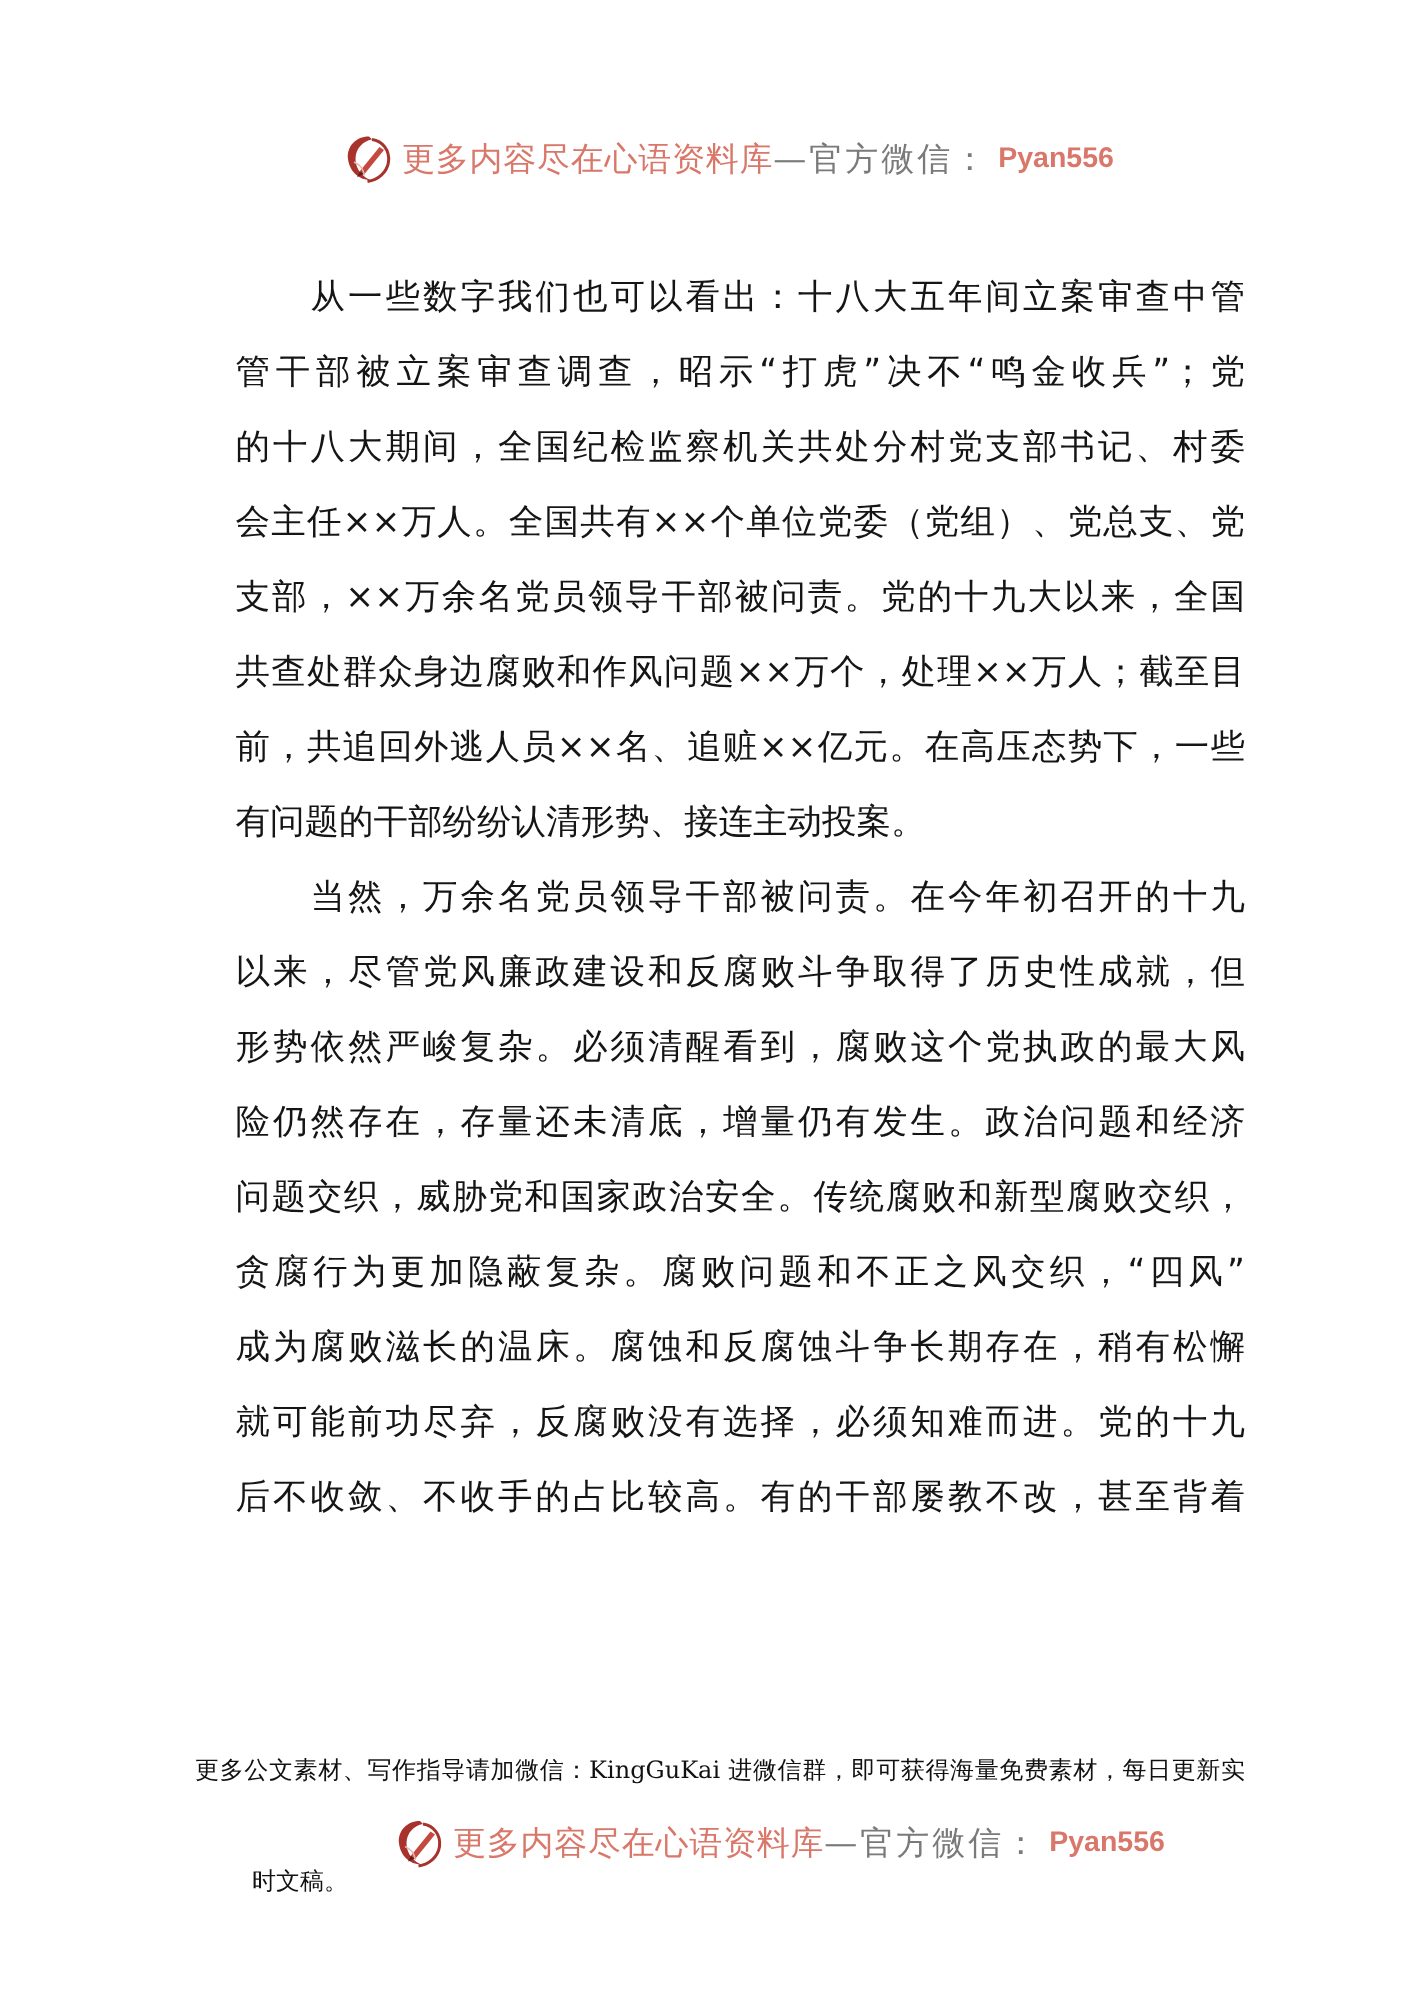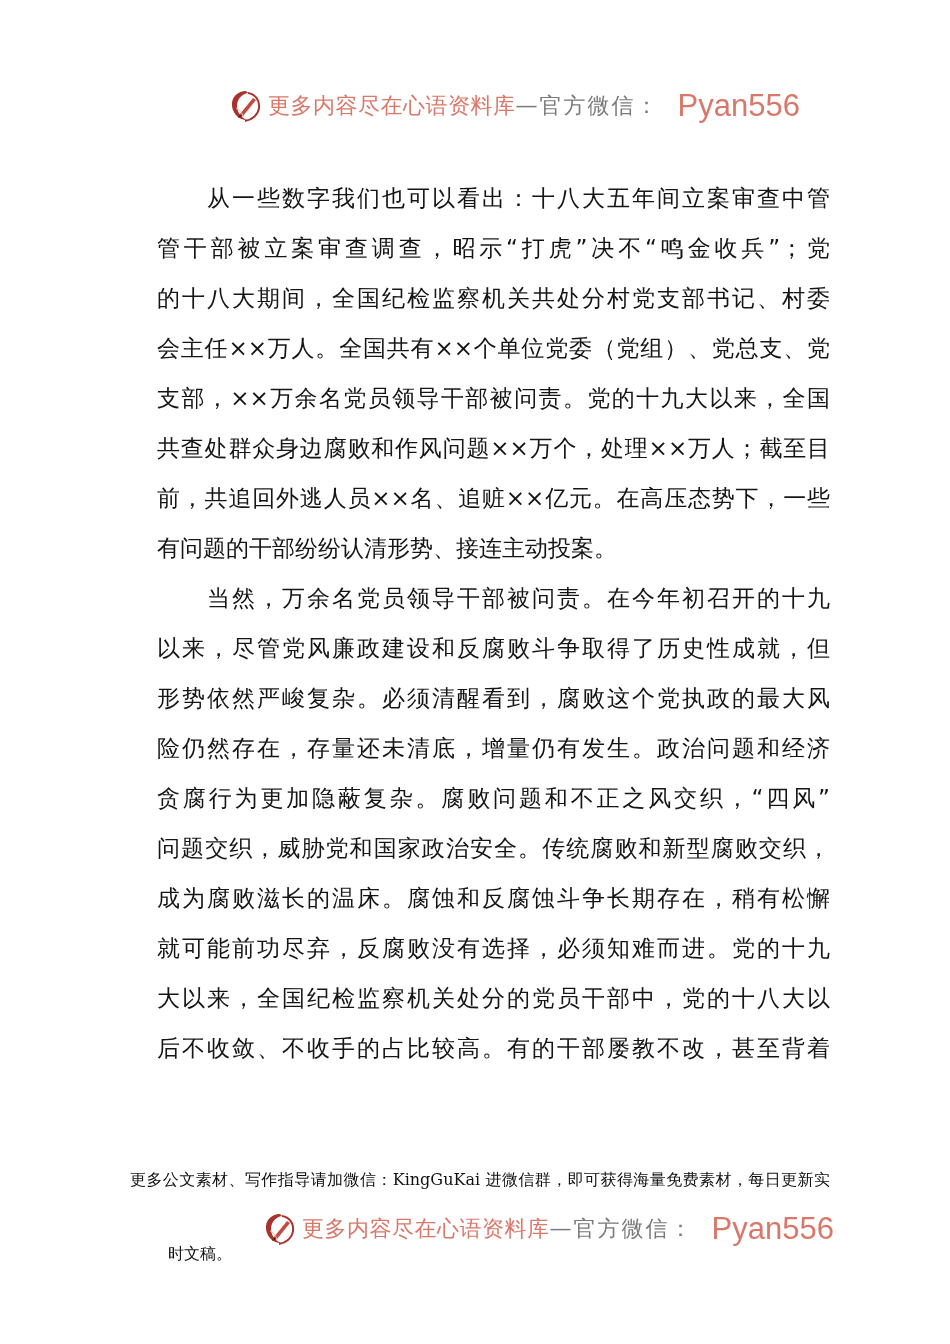--- a/index.html
+++ b/index.html
@@ -2,21 +2,21 @@
 <html><head>
 <meta charset="utf-8">
 <style>
   html, body { margin: 0; padding: 0; background: #ffffff; }
   body { width: 950px; height: 1344px; position: relative; overflow: hidden;
          font-family: "DejaVu Sans", sans-serif; color: #111; }
   .banner { position: absolute; display: flex; align-items: center; height: 44px; }
   .banner .logo { width: 36px; height: 36px; margin-right: 4px; }
   .banner .site { font-family: "DejaVu Serif", serif; font-size: 22px; color: #d9786a; letter-spacing: 0.5px; }
   .banner .dash { font-family: "DejaVu Serif", serif; font-size: 22px; color: #7a7a7a; letter-spacing: 2px; }
-  .banner .wx { font-family: "Liberation Sans", sans-serif; font-size: 31px; color: #d9786a; margin-left: 18px; }
+  .banner .wx { font-family: "Liberation Sans", sans-serif; font-size: 19px; color: #d9786a; margin-left: 6px; font-weight: bold; }
   #banner-top { left: 228px; top: 84px; }
   #banner-bottom { left: 262px; top: 1207px; }
   .body-text { position: absolute; left: 130px; top: 173px; width: 700px; }
   .line { height: 50px; line-height: 50px; font-size: 23px; white-space: nowrap;
           text-align: justify; text-align-last: justify; color: #151515;
           font-family: "DejaVu Sans", sans-serif; margin-left: 27px; }
   .line.indent { padding-left: 50px; }
   .line.last { text-align-last: left; }
   .footer-note { position: absolute; left: 130px; top: 1170px; width: 700px;
                  font-family: "DejaVu Serif", serif; font-size: 16px; color: #111;
@@ -49,25 +49,24 @@
     <div class="line">支部，××万余名党员领导干部被问责。党的十九大以来，全国</div>
     <div class="line">共查处群众身边腐败和作风问题××万个，处理××万人；截至目</div>
     <div class="line">前，共追回外逃人员××名、追赃××亿元。在高压态势下，一些</div>
     <div class="line last">有问题的干部纷纷认清形势、接连主动投案。</div>
   </div>
   <div>
     <div class="line indent">当然，万余名党员领导干部被问责。在今年初召开的十九</div>
     <div class="line">以来，尽管党风廉政建设和反腐败斗争取得了历史性成就，但</div>
     <div class="line">形势依然严峻复杂。必须清醒看到，腐败这个党执政的最大风</div>
     <div class="line">险仍然存在，存量还未清底，增量仍有发生。政治问题和经济</div>
+    <div class="line">问题交织，威胁党和国家政治安全。传统腐败和新型腐败交织，</div>
     <div class="line">贪腐行为更加隐蔽复杂。腐败问题和不正之风交织，“四风”</div>
-    <div class="line">问题交织，威胁党和国家政治安全。传统腐败和新型腐败交织，</div>
     <div class="line">成为腐败滋长的温床。腐蚀和反腐蚀斗争长期存在，稍有松懈</div>
     <div class="line">就可能前功尽弃，反腐败没有选择，必须知难而进。党的十九</div>
-    <div class="line">大以来，全国纪检监察机关处分的党员干部中，党的十八大以</div>
     <div class="line">后不收敛、不收手的占比较高。有的干部屡教不改，甚至背着</div>
   </div>
 </div>
 
 <div class="footer-note">更多公文素材、写作指导请加微信：KingGuKai 进微信群，即可获得海量免费素材，每日更新实</div>
 
 <div id="banner-bottom" class="banner">
   <svg class="logo" viewBox="0 0 36 36">
     <path d="M18 3 C9 3 3 10 4 18 C5 26 11 32 19 32 C14 30 9 25 9 18 C9 11 14 6 20 5 Z" fill="#a8322c"></path>
     <path d="M20 5 C27 6 32 12 31 20 C30 27 24 32 17 33" fill="none" stroke="#a8322c" stroke-width="2"></path>

